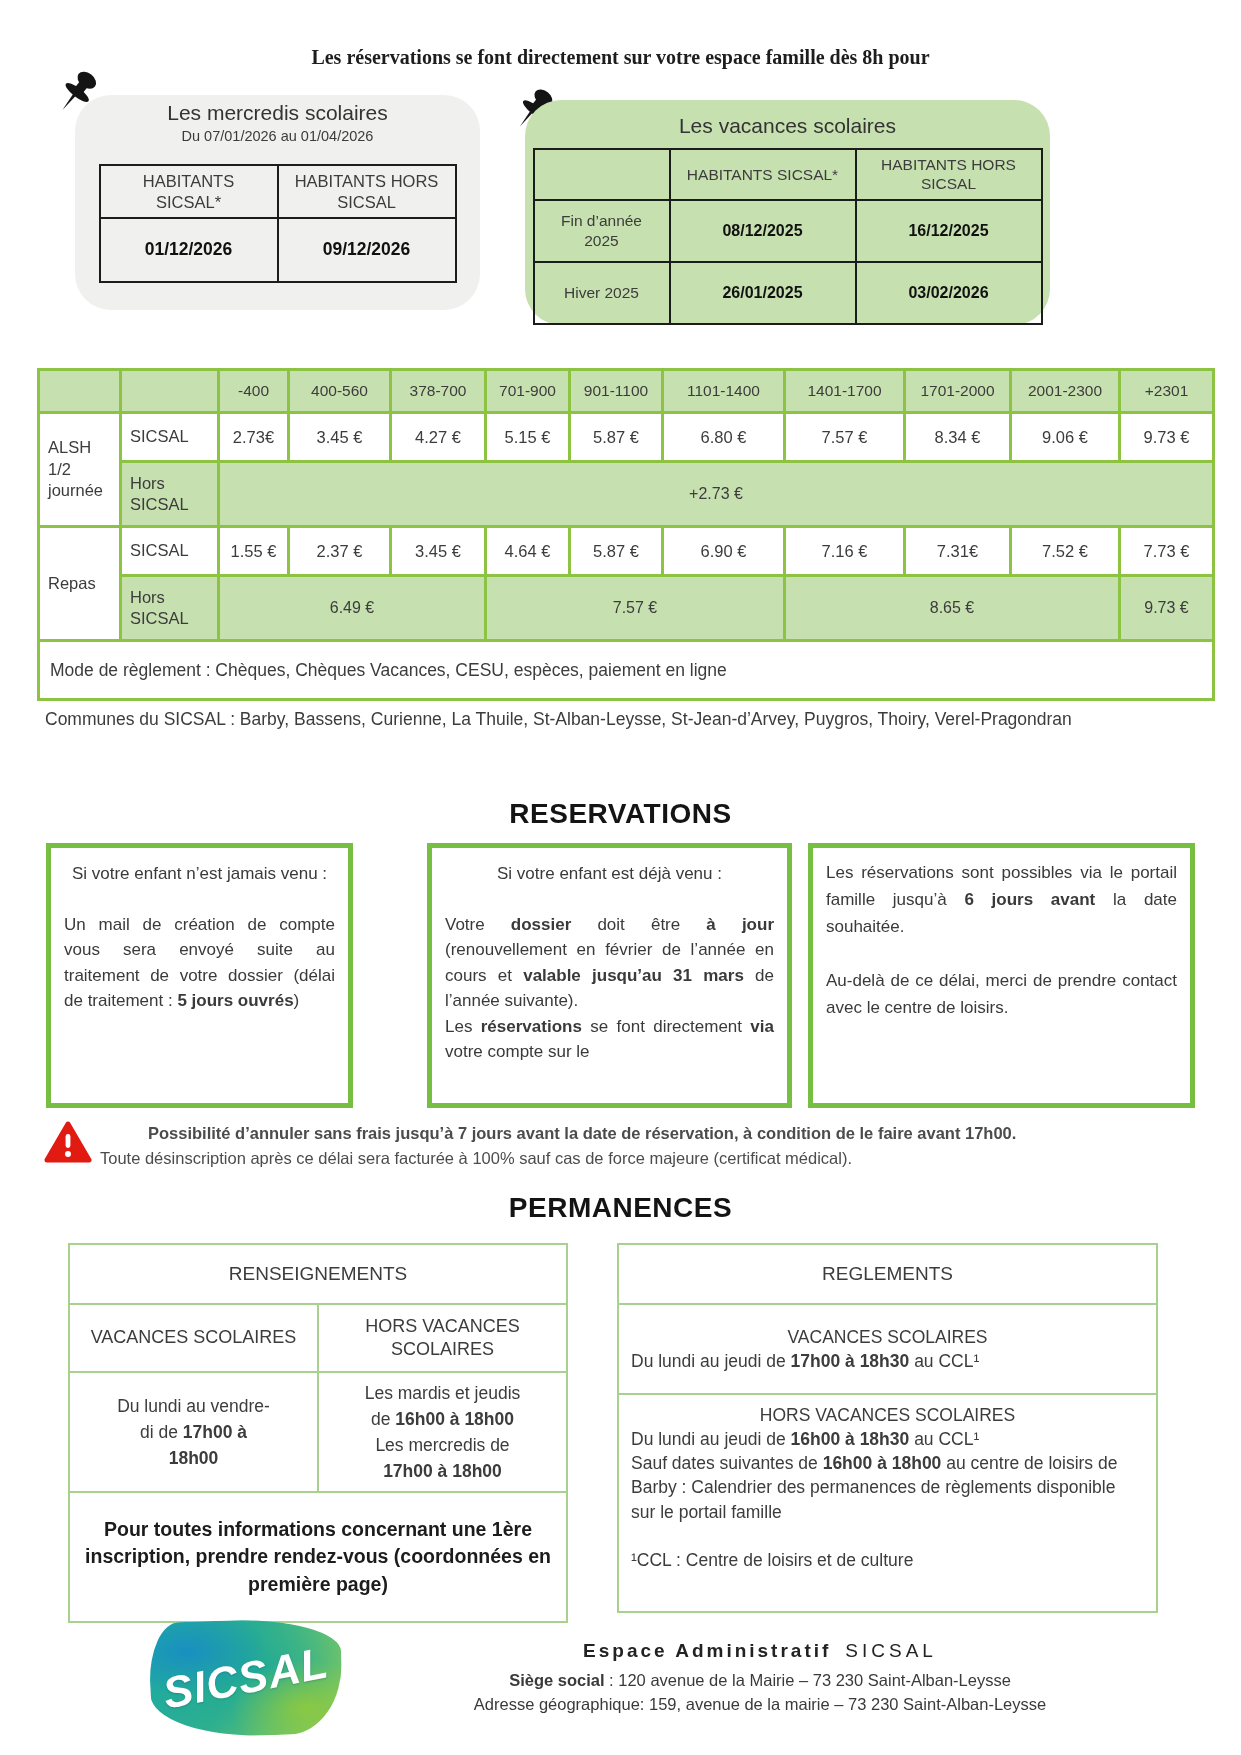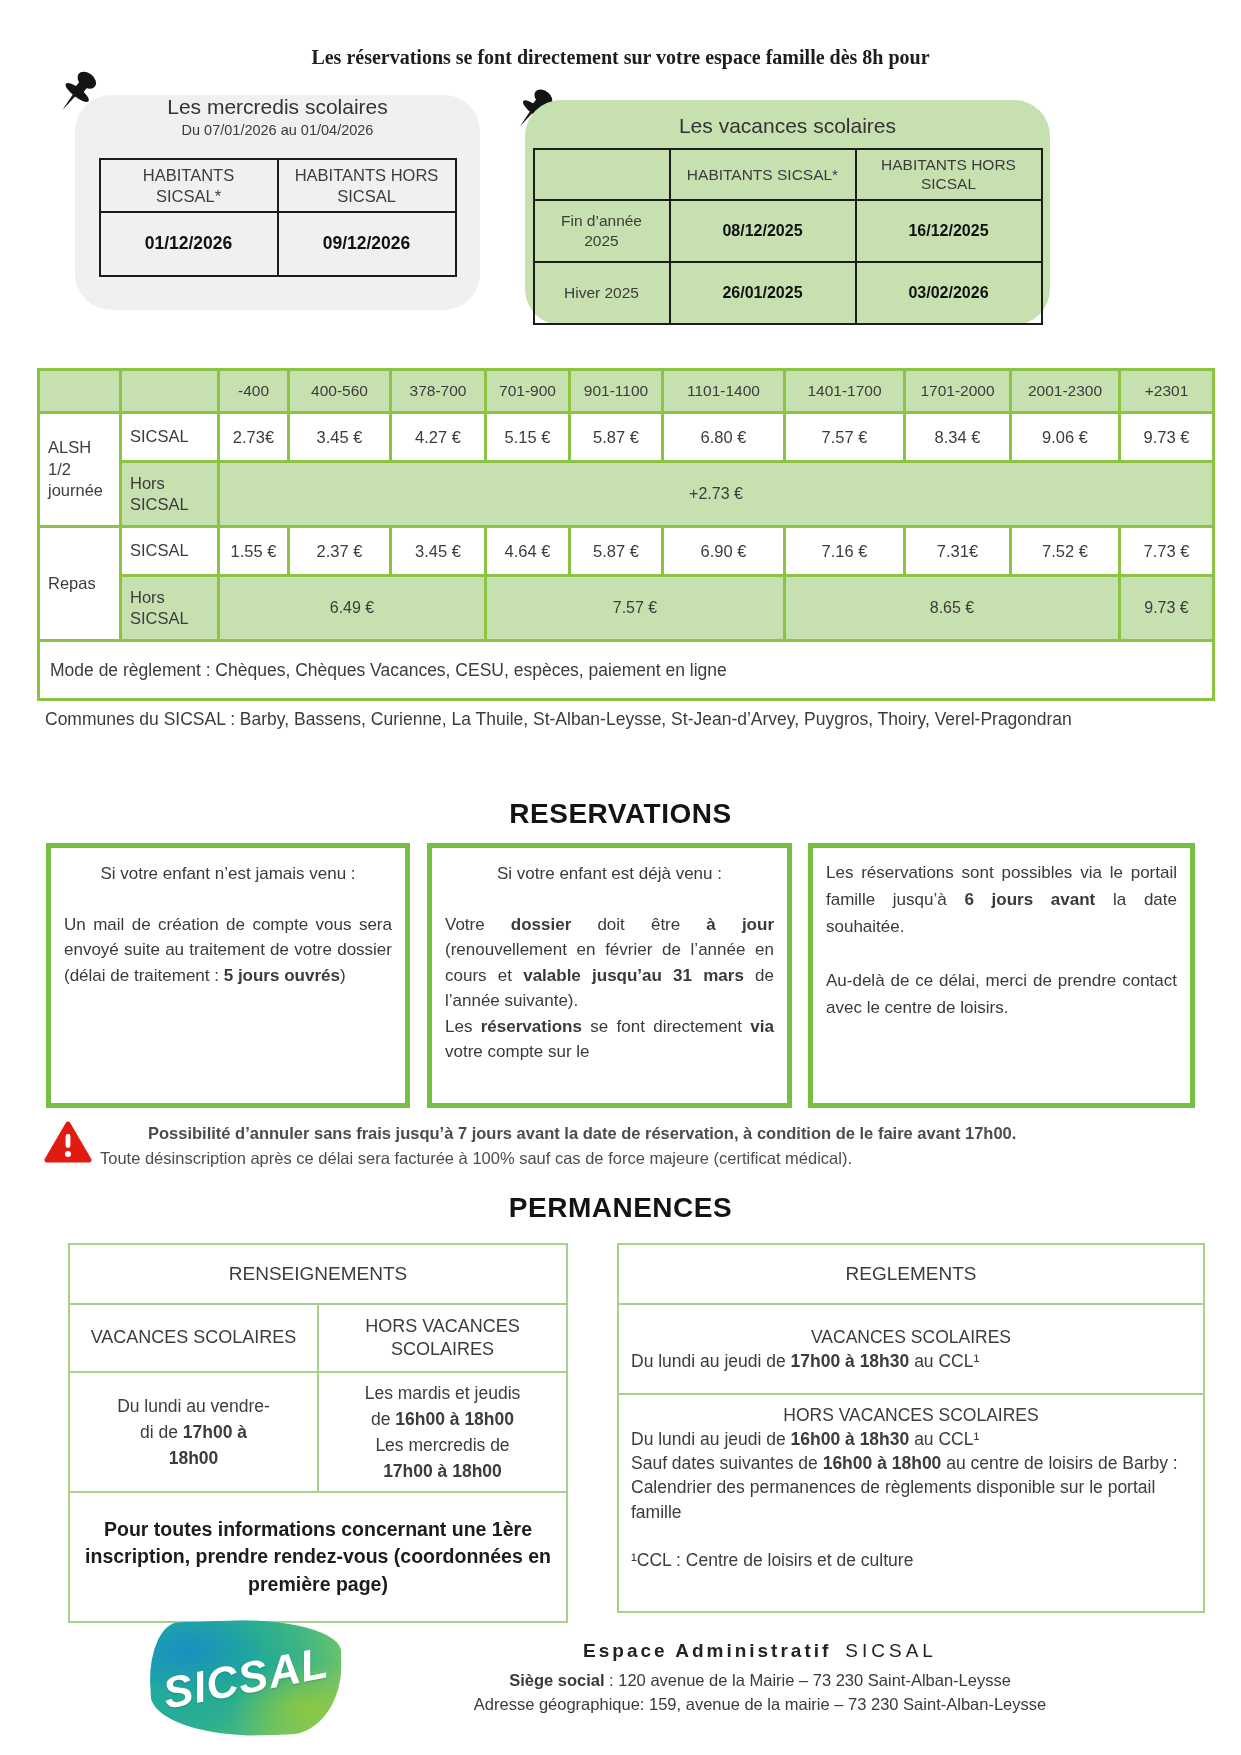--- a/index.html
+++ b/index.html
@@ -13,21 +13,21 @@
 
   
   .pin{position:absolute;}
   .pin1{left:48px;top:66px;width:56px;height:56px;}
   .pin2{left:506px;top:84px;width:54px;height:54px;}
 
   
   .round-box{position:absolute;border-radius:36px;}
   .gray-box{left:75px;top:95px;width:405px;height:215px;background:#f0f0ee;}
   .green-box{left:525px;top:100px;width:525px;height:225px;background:#c7e0b0;}
-  .rb-title{text-align:center;font-size:21px;color:#333;padding-top:0;}
+  .rb-title{text-align:center;font-size:21px;color:#333;padding-top:6px;}
   .rb-sub{text-align:center;font-size:14.5px;color:#3c3c3c;margin-top:3px;}
 
   table{border-collapse:collapse;}
   .dark-table{margin:20px auto 0;}
   .dark-table td{border:2px solid #1c1c1c;text-align:center;font-size:16.5px;
     line-height:1.25;padding:5px 8px;color:#3c3c3c;}
   .dark-table td.date{font-weight:bold;font-size:17.5px;color:#111;padding:20px 8px;}
   .mercredis-table td{width:160px;}
   .vac-table{margin:10px auto 0;}
   .vac-table td{font-size:15.5px;}
@@ -52,36 +52,36 @@
   .tarifs td.mode{height:52px;text-align:left;padding-left:10px;font-size:17.5px;}
 
   .communes{left:45px;top:706px;width:1150px;font-size:17.5px;line-height:1.5;color:#3c3c3c;}
 
   
   .res-box{position:absolute;top:843px;height:265px;box-sizing:border-box;
      border:5px solid #76bf43;background:#fff;padding:11px 13px;
      font-size:17px;line-height:1.5;color:#3a3a3a;}
   .res-box .bt{text-align:center;margin:2px 0 25px;}
   .res-box p{margin:0;text-align:justify;}
-  .box1{left:46px;width:364px;}
+  .box1{left:46px;width:307px;}
   .box2{left:427px;width:365px;}
   .box3{left:808px;width:387px;line-height:1.6;}
   .box3 p + p{margin-top:26px;}
 
   
   .warn-icon{left:44px;top:1120px;width:48px;height:46px;}
   .warn-text{left:100px;top:1121px;width:1105px;font-size:16.5px;line-height:1.5;color:#4c4c4c;}
   .warn-text .wb{font-weight:bold;margin-left:48px;}
 
   
   .perm{position:absolute;table-layout:fixed;}
   .perm td{border:2px solid #a9d18e;text-align:center;vertical-align:middle;
      color:#3c3c3c;padding:6px 10px;}
   .perm-left{left:68px;top:1243px;width:500px;}
-  .perm-right{left:617px;top:1243px;width:588px;}
+  .perm-right{left:617px;top:1243px;width:541px;}
   .perm td.tbl-title{height:46px;font-size:19px;}
   .perm-left td.subhdr{height:54px;font-size:18px;line-height:1.3;}
   .perm-left td.sched{height:106px;font-size:17.5px;line-height:1.5;}
   .perm-left td.note{height:116px;font-weight:bold;font-size:19.5px;line-height:1.4;color:#1c1c1c;padding:6px 14px;}
   .perm-right td.sect{font-size:17.5px;line-height:1.38;padding:8px 12px;}
   .perm-right .cent{text-align:center;}
   .perm-right .bodyl{text-align:left;}
   .perm-right td.r-vac{height:72px;}
   .perm-right td.r-hors{height:200px;vertical-align:top;}
 

